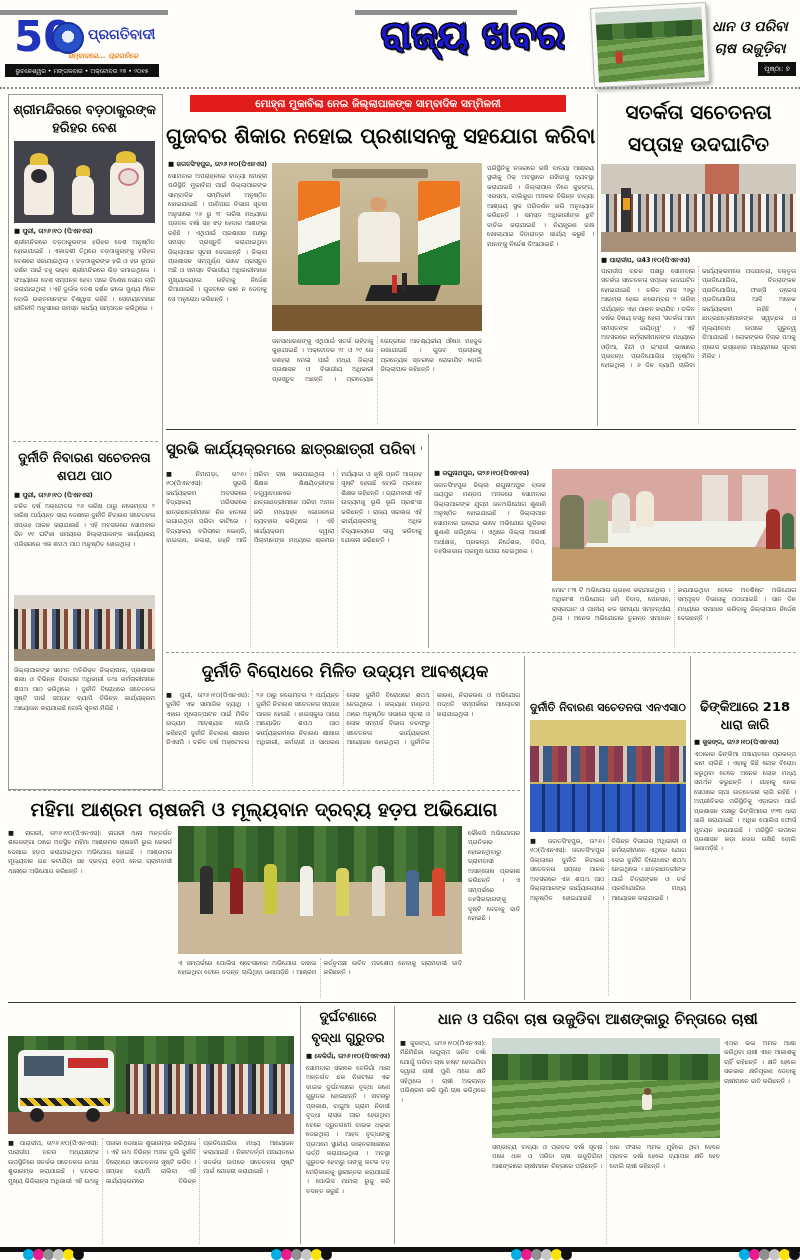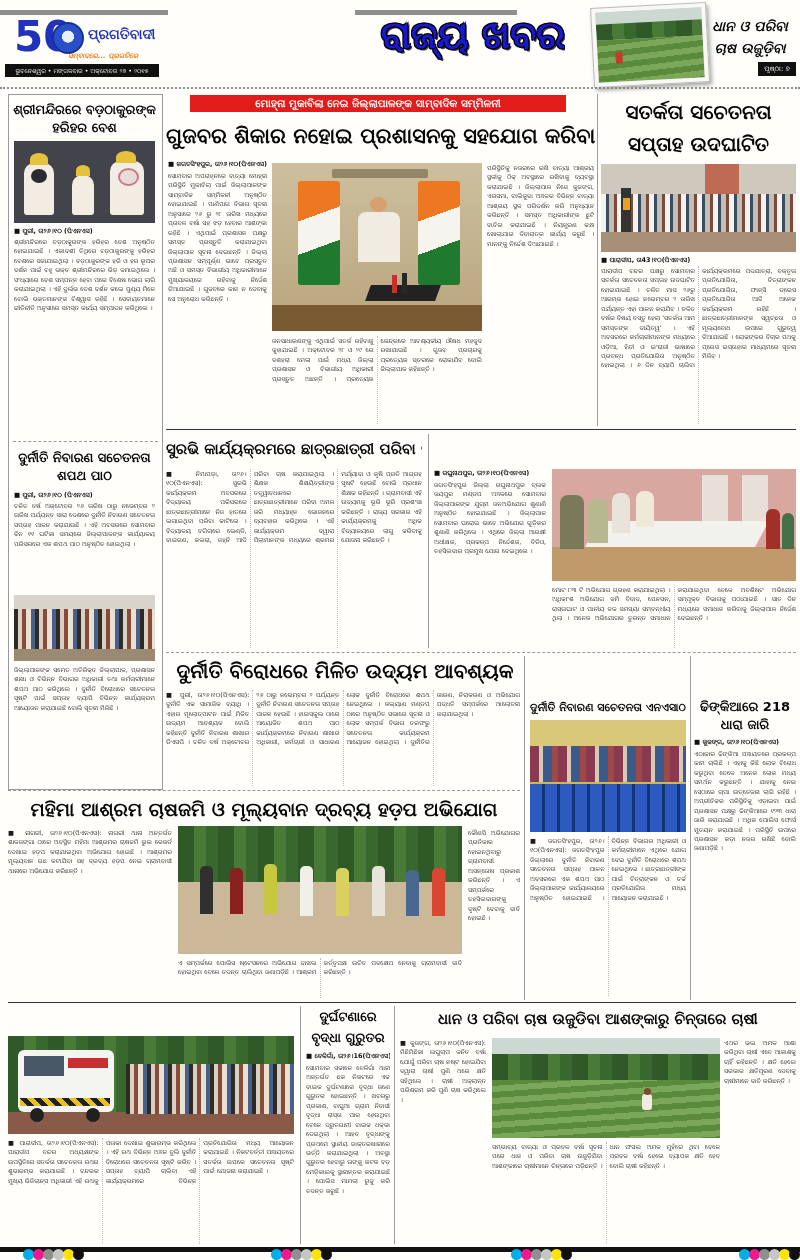--- a/index.html
+++ b/index.html
@@ -152,21 +152,21 @@
     <div class="abs" style="left:36px;top:30px;width:20px;height:44px;background:#b8b890;border-radius:8px 8px 0 0;"></div>
     <div class="abs" style="left:60px;top:24px;width:18px;height:40px;background:#e8e4da;border-radius:8px 8px 0 0;"></div>
     <div class="abs" style="left:84px;top:22px;width:18px;height:36px;background:#f0e8d8;border-radius:8px 8px 0 0;"></div>
     <div class="abs" style="left:214px;top:40px;width:14px;height:40px;background:#a03028;border-radius:6px 6px 0 0;"></div>
     <div class="abs" style="left:230px;top:44px;width:12px;height:36px;background:#487048;border-radius:6px 6px 0 0;"></div>
   </div>
   <div class="bd abs c2" style="left:552px;top:585px;width:244px;height:63px;">ମୋଟ ୮୩ ଟି ଅଭିଯୋଗ ଗ୍ରହଣ କରାଯାଇଥିଲା । ଅଧିକାଂଶ ଅଭିଯୋଗ ଜମି ବିବାଦ, ପେନସନ, ରାସ୍ତାଘାଟ ଓ ପାନୀୟ ଜଳ ସମସ୍ୟା ସମ୍ବନ୍ଧୀୟ ଥିଲା । ଅନେକ ଅଭିଯୋଗର ତୁରନ୍ତ ସମାଧାନ କରାଯାଇଥିବା ବେଳେ ଅବଶିଷ୍ଟ ଅଭିଯୋଗ ସମ୍ପୃକ୍ତ ବିଭାଗକୁ ପଠାଯାଇଛି । ସାତ ଦିନ ମଧ୍ୟରେ ସମାଧାନ କରିବାକୁ ଜିଲ୍ଲାପାଳ ନିର୍ଦ୍ଦେଶ ଦେଇଛନ୍ତି ।</div>
 
   <div class="hdash" style="left:166px;top:652px;width:630px;"></div>
 
-  <div class="abs hl nw" style="left:170px;top:658px;width:350px;height:26px;font-size:20px;line-height:26px;">ଦୁର୍ନୀତି ବିରୋଧରେ ମିଳିତ ଉଦ୍ୟମ ଆବଶ୍ୟକ</div>
+  <div class="abs hl nw" style="left:170px;top:658px;width:350px;height:26px;font-size:17px;line-height:26px;">ଦୁର୍ନୀତି ବିରୋଧରେ ମିଳିତ ଉଦ୍ୟମ ଆବଶ୍ୟକ</div>
   <div class="bd abs c4" style="left:166px;top:690px;width:354px;height:96px;">■ ପୁରୀ, ତା୨୬।୧୦(ପିଏନଏସ): ଦୁର୍ନୀତି ଏକ ସାମାଜିକ ବ୍ୟାଧି । ଏହାର ମୂଲୋତ୍ପାଟନ ପାଇଁ ମିଳିତ ଉଦ୍ୟମ ଆବଶ୍ୟକ ବୋଲି କହିଛନ୍ତି ଦୁର୍ନୀତି ନିବାରଣ ଶାଖାର ଡିଏସପି । ଚଳିତ ବର୍ଷ ଅକ୍ଟୋବର ୨୬ ଠାରୁ ନଭେମ୍ବର ୨ ପର୍ଯ୍ୟନ୍ତ ଦୁର୍ନୀତି ନିବାରଣ ସଚେତନତା ସପ୍ତାହ ପାଳନ ହେଉଛି । ହାଇସ୍କୁଲ ଠାରେ ଆୟୋଜିତ ଶପଥ ପାଠ କାର୍ଯ୍ୟକ୍ରମରେ ନିବାରଣ ଶାଖାର ଅଧିକାରୀ, କର୍ମଚାରୀ ଓ ସାଧାରଣ ଲୋକ ଦୁର୍ନୀତି ବିରୋଧରେ ଶପଥ ନେଇଥିଲେ । କଲ୍ୟାଣ ମଣ୍ଡପ ଠାରେ ଅନୁଷ୍ଠିତ ସଭାରେ ସୂଚନା ଓ ଲୋକ ସମ୍ପର୍କ ବିଭାଗ ତରଫରୁ ସଚେତନତା କାର୍ଯ୍ୟକ୍ରମ ଆୟୋଜନ ହୋଇଥିଲା । ଦୁର୍ନୀତିର କାରଣ, ନିରାକରଣ ଓ ଅଭିଯୋଗ ପଦ୍ଧତି ସମ୍ପର୍କରେ ଆଲୋଚନା କରାଯାଇଥିଲା ।</div>
 
   <div class="vline" style="left:524px;top:656px;height:344px;"></div>
 
   <div class="abs hl nw" style="left:530px;top:700px;width:156px;height:16px;font-size:11px;line-height:16px;">ଦୁର୍ନୀତି ନିବାରଣ ସଚେତନତା ଏନଏସାଠ</div>
   <div class="ph" style="left:530px;top:720px;width:156px;height:112px;background:#c8b860;">
     <div class="abs" style="left:0;top:0;right:0;height:30px;background:#d8c878;"></div>
     <div class="figrow" style="left:0;top:26px;right:0;height:36px;background:repeating-linear-gradient(90deg,#8a3a50 0 9px,#d8c8b8 9px 13px,#3a5a8a 13px 22px,#a04848 22px 28px);"></div>
     <div class="chairs" style="left:0;bottom:0;right:0;height:48px;"></div>
   </div>
@@ -207,21 +207,21 @@
     <div class="abs" style="left:12px;top:62px;width:90px;height:8px;background:repeating-linear-gradient(45deg,#e8c020 0 5px,#202020 5px 10px);"></div>
     <div class="abs" style="left:22px;top:72px;width:14px;height:14px;background:#202020;border-radius:50%;"></div>
     <div class="abs" style="left:78px;top:72px;width:14px;height:14px;background:#202020;border-radius:50%;"></div>
     <div class="crowdband" style="left:118px;top:28px;right:0;height:50px;"></div>
   </div>
   <div class="bd abs c3" style="left:8px;top:1138px;width:286px;height:106px;">■ ପାରାଦୀପ, ତା୨୬।୧୦(ପିଏନଏସ): ପାରାଦୀପ ବନ୍ଦର ଅଧ୍ୟକ୍ଷଙ୍କ ଉପସ୍ଥିତିରେ ସତର୍କତା ସଚେତନତା ରଥର ଶୁଭାରମ୍ଭ କରାଯାଇଛି । ବନ୍ଦରର ମୁଖ୍ୟ ଭିଜିଲାନ୍ସ ଅଧିକାରୀ ଏହି ରଥକୁ ପତାକା ଦେଖାଇ ଶୁଭାରମ୍ଭ କରିଥିଲେ । ଏହି ରଥ ବିଭିନ୍ନ ଅଞ୍ଚଳ ବୁଲି ଦୁର୍ନୀତି ବିରୋଧରେ ସଚେତନତା ସୃଷ୍ଟି କରିବ । ସପ୍ତାହ ବ୍ୟାପି ଚାଲିବା ଏହି କାର୍ଯ୍ୟକ୍ରମରେ ବିଭିନ୍ନ ପ୍ରତିଯୋଗିତା ମଧ୍ୟ ଆୟୋଜନ କରାଯାଇଛି । ନିକଟବର୍ତ୍ତୀ ପଞ୍ଚାୟତରେ ସତର୍କତା ଉପରେ ସଚେତନତା ସୃଷ୍ଟି ପାଇଁ ଯୋଜନା କରାଯାଇଛି ।</div>
 
   <div class="vline" style="left:300px;top:1006px;height:238px;"></div>
 
   <div class="abs hl" style="left:306px;top:1006px;width:84px;height:42px;font-size:13px;line-height:21px;">ଦୁର୍ଘଟଣାରେ ବୃଦ୍ଧା ଗୁରୁତର</div>
-  <div class="by" style="position:absolute;left:306px;top:1052px;width:84px;">■ ବେଳିଗାଁ, ତା୨୬।16(ପିଏନଏସ)</div>
+  <div class="by" style="position:absolute;left:306px;top:1052px;width:84px;">■ ବେଳିଗାଁ, ତା୨୬।୧୦(ପିଏନଏସ)</div>
   <div class="bd abs" style="left:306px;top:1063px;width:84px;height:181px;">ସୋମବାର ସକାଳେ ବେଳିଗାଁ ଥାନା ଅନ୍ତର୍ଗତ ଛକ ନିକଟରେ ଏକ ବାଇକ ଦୁର୍ଘଟଣାରେ ବୃଦ୍ଧା ଜଣେ ଗୁରୁତର ହୋଇଛନ୍ତି । ଖବରରୁ ପ୍ରକାଶ, ବାଘୁଆ ଗ୍ରାମ ନିବାସୀ ବୃଦ୍ଧା ରାସ୍ତା ପାର ହେଉଥିବା ବେଳେ ଦ୍ରୁତଗାମୀ ବାଇକ ଧକ୍କା ଦେଇଥିଲା । ଆହତ ବୃଦ୍ଧାଙ୍କୁ ପ୍ରଥମେ ସ୍ଥାନୀୟ ଡାକ୍ତରଖାନାରେ ଭର୍ତ୍ତି କରାଯାଇଥିଲା । ଅବସ୍ଥା ଗୁରୁତର ହେବାରୁ ତାଙ୍କୁ କଟକ ବଡ଼ ମେଡ଼ିକାଲକୁ ସ୍ଥାନାନ୍ତର କରାଯାଇଛି । ପୋଲିସ ମାମଲା ରୁଜୁ କରି ତଦନ୍ତ କରୁଛି ।</div>
 
   <div class="vline" style="left:394px;top:1006px;height:238px;"></div>
 
   <div class="abs hl nw" style="left:400px;top:1006px;width:396px;height:26px;font-size:15px;line-height:26px;">ଧାନ ଓ ପରିବା ଚାଷ ଉଜୁଡିବା ଆଶଙ୍କାରୁ ଚିନ୍ତାରେ ଚାଷୀ</div>
   <div class="bd abs" style="left:400px;top:1038px;width:86px;height:206px;">■ କୁଜଙ୍ଗ, ତା୨୬।୧୦(ପିଏନଏସ): ମିଛିମିଛିକା ଲଘୁଚାପ ଜନିତ ବର୍ଷା ଯୋଗୁଁ ପରିବା ଚାଷ ନଷ୍ଟ ହୋଇଯିବା ଦ୍ୱାରା ଚାଷୀ ପୁଣି ଥରେ କ୍ଷତି ସହିଥିଲେ । ଚାଷୀ ଅକ୍ଲାନ୍ତ ପରିଶ୍ରମ କରି ପୁଣି ଚାଷ କରିଥିଲେ ।</div>
   <div class="ph" style="left:492px;top:1038px;width:228px;height:100px;">
     <div class="sky" style="height:16px;"></div>
     <div class="treeband" style="left:0;top:16px;right:0;height:26px;"></div>
     <div class="fieldrows" style="left:0;top:42px;right:0;bottom:0;"></div>

